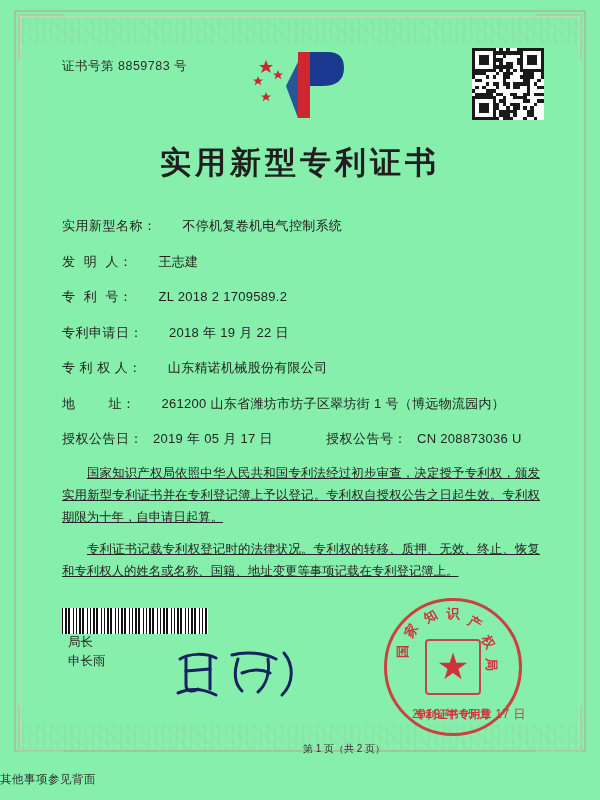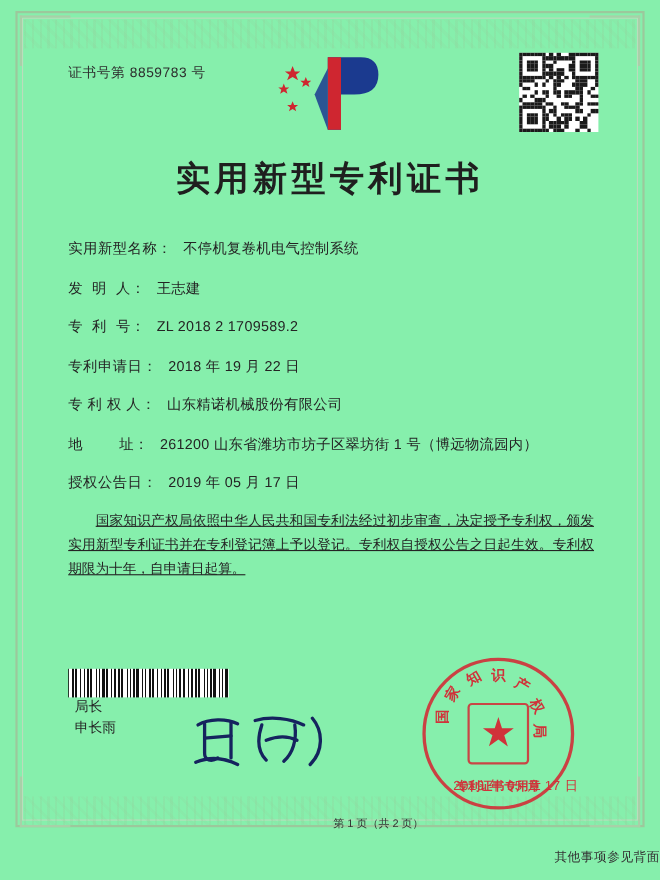--- a/index.html
+++ b/index.html
@@ -113,20 +113,21 @@
     left: 62px; top: 216px;
     width: 480px;
   }
   .field-row {
     display: flex;
     align-items: baseline;
     font-size: 13px;
     line-height: 19px;
     margin-bottom: 16.5px;
     color: #242424;
+    gap: 16px;
   }
   .field-label {
     flex: 0 0 auto;
     white-space: pre;
     letter-spacing: .5px;
   }
   .field-value {
     flex: 1 1 auto;
     padding-left: 10px;
     letter-spacing: .3px;
@@ -241,21 +242,21 @@
     width: 600px;
     text-align: center;
     font-size: 10px;
     color: #333;
     padding-left: 44px;
   }
   .back-note {
     position: absolute;
     left: 0; top: 772px;
     width: 600px;
-    text-align: right;
+    text-align: left;
     font-size: 11.5px;
     color: #333;
     letter-spacing: .5px;
   }
 </style>
 </head>
 <body>
 
 <div class="page">
 
@@ -755,24 +756,29 @@
     </div>
     <div class="field-row">
       <span class="field-label">地        址：</span>
       <span class="field-value">261200 山东省潍坊市坊子区翠坊街 1 号（博远物流园内）</span>
     </div>
     <div class="field-row dual">
       <span class="dual-left">
         <span class="field-label">授权公告日：</span>
         <span class="field-value">2019 年 05 月 17 日</span>
       </span>
+      <span class="dual-right">
+        <span class="field-label">授权公告号：</span>
+        <span class="field-value">CN 208873036 U</span>
+      </span>
     </div>
   </div>
 
   <div class="para p1">国家知识产权局依照中华人民共和国专利法经过初步审查，决定授予专利权，颁发实用新型专利证书并在专利登记簿上予以登记。专利权自授权公告之日起生效。专利权期限为十年，自申请日起算。</div>
+  <div class="para p2">专利证书记载专利权登记时的法律状况。专利权的转移、质押、无效、终止、恢复和专利权人的姓名或名称、国籍、地址变更等事项记载在专利登记簿上。</div>
 
   <div class="barcode"></div>
 
   <div class="sig-label">
     <div>局长</div>
     <div>申长雨</div>
   </div>
 
   <div class="sig-hand">
     <svg width="130" height="56" viewBox="0 0 130 56" xmlns="http://www.w3.org/2000/svg">

